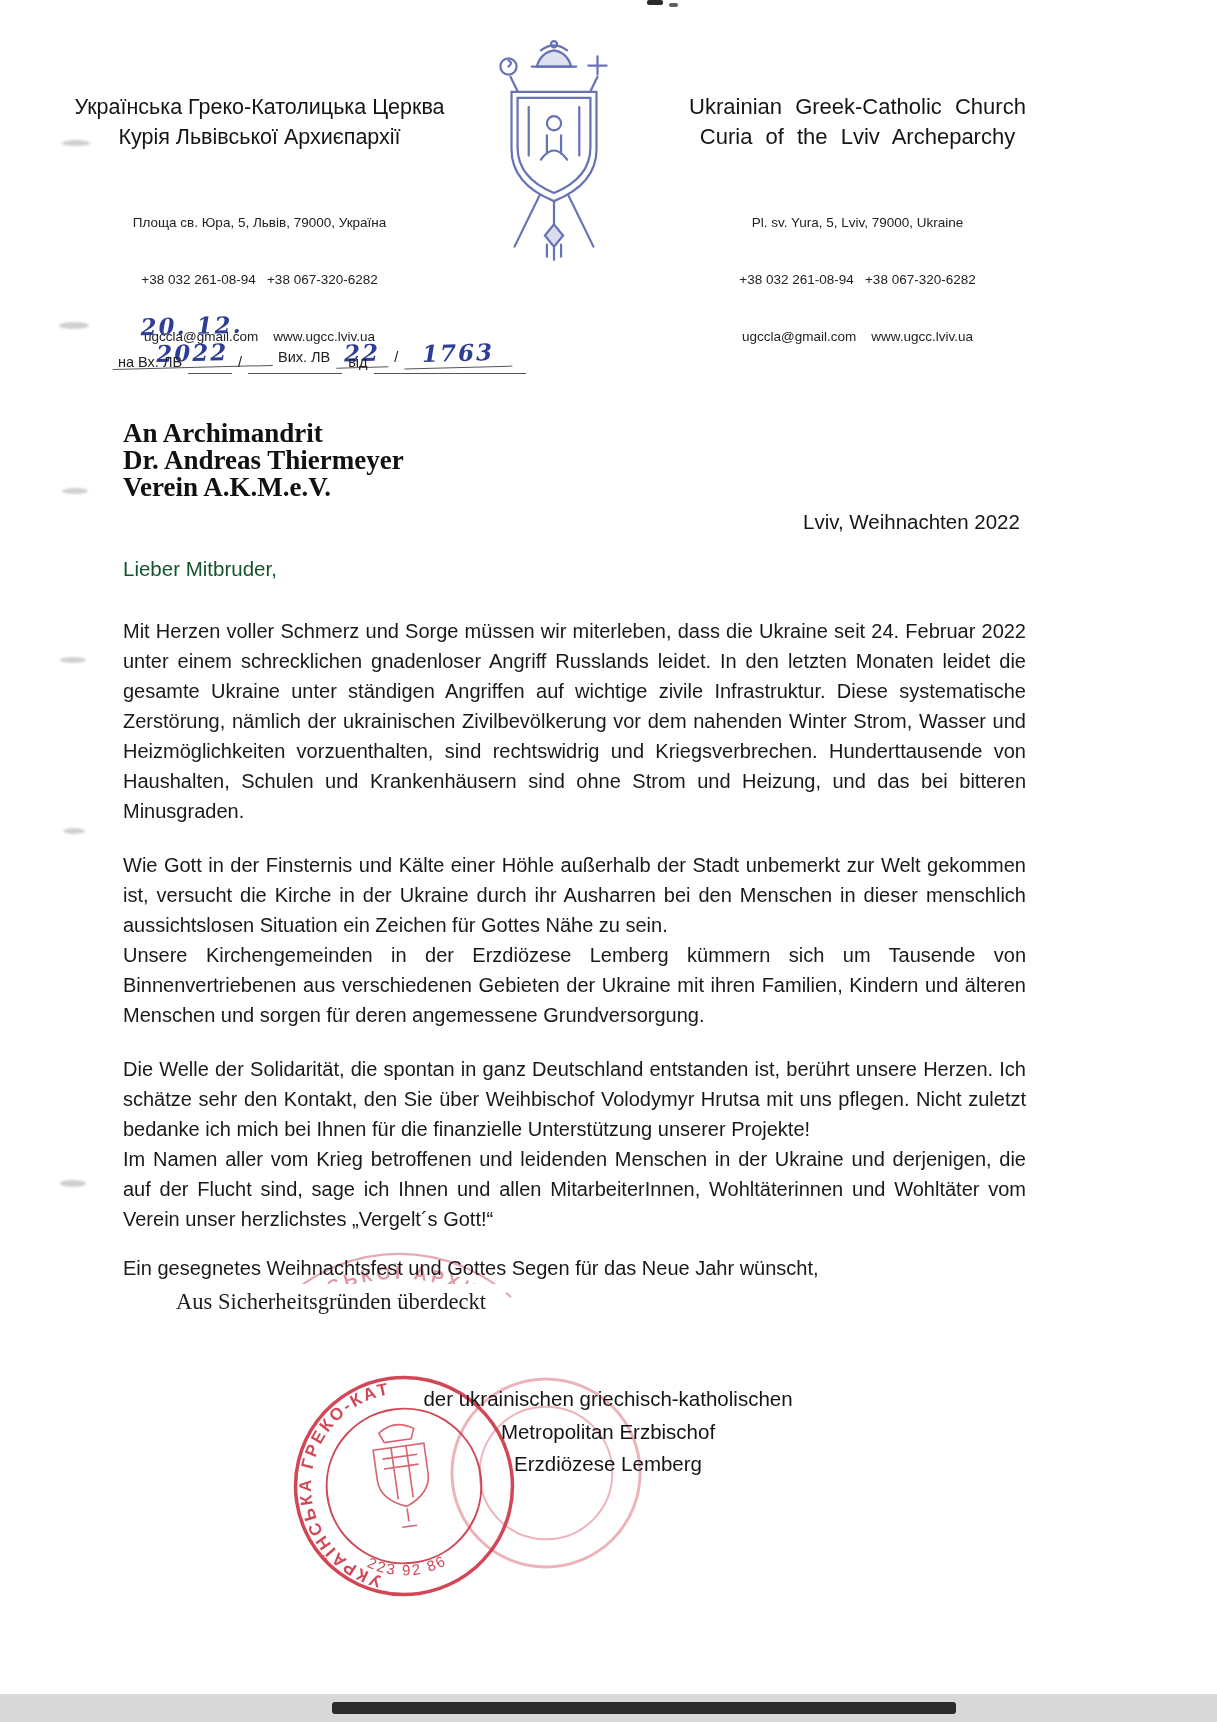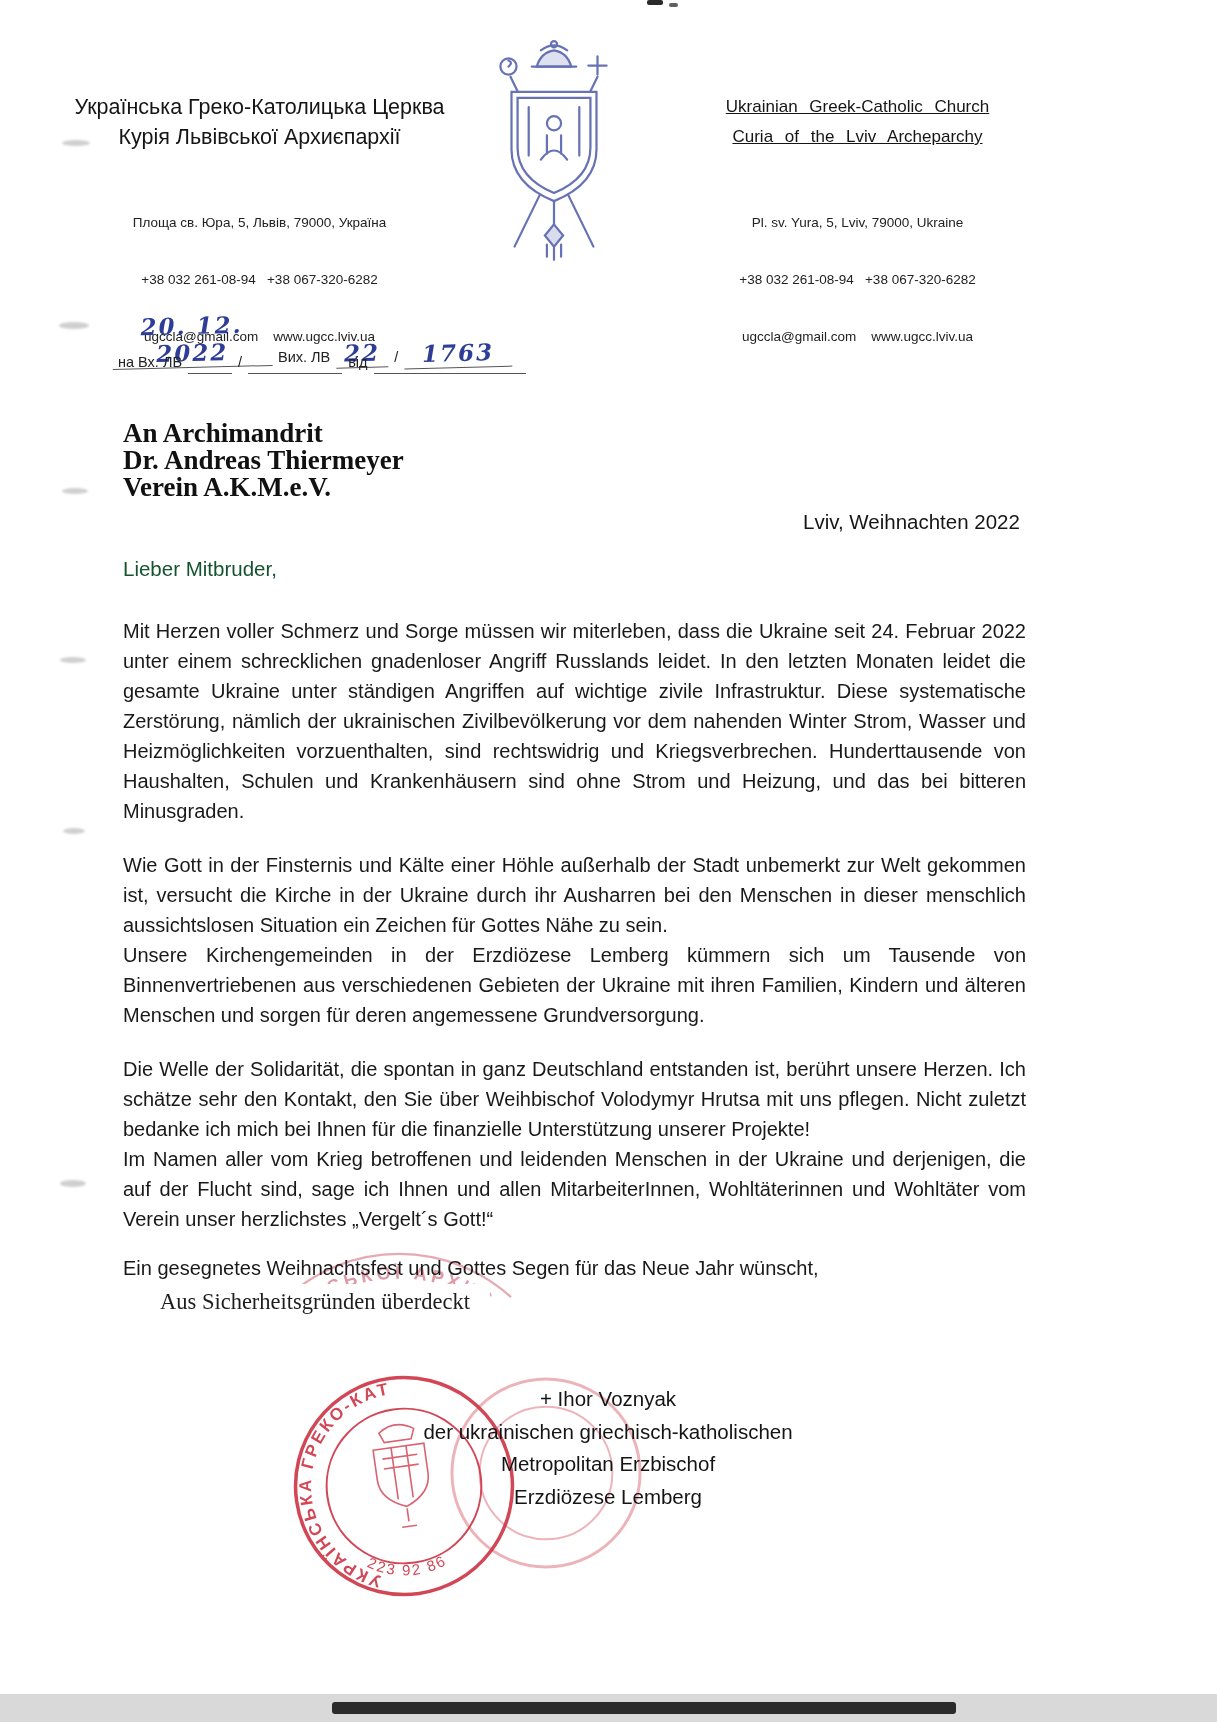--- a/index.html
+++ b/index.html
@@ -7,21 +7,21 @@
   body { font-family:"Liberation Sans", sans-serif; }
   .page {
     position:relative; width:1217px; height:1722px; margin:0 auto;
     background:#ffffff; overflow:hidden; color:#1b1b1b;padding-left:36px;
   }
 
   
   .lh-left  { position:absolute; left:52px;  top:92px;  width:415px; text-align:center; }
   .lh-right { position:absolute; left:645px; top:92px;  width:425px; text-align:center; }
   .lh-title { font-size:21.5px; line-height:30px; color:#151515; }
-  .lh-right .lh-title { font-size:17px; word-spacing:7px;text-decoration:underline; }
+  .lh-right .lh-title { font-size:22px; word-spacing:7px; }
   .lh-address { margin-top:23px; font-size:13.5px; line-height:19px; color:#222; white-space:pre-wrap; }
   .lh-emblem { position:absolute; left:468px; top:36px; width:172px; height:228px; }
 
   
   .ref-row1 { position:absolute; left:112px; top:312px; display:flex; align-items:flex-end; }
   .ref-row2 { position:absolute; left:112px; top:352px; display:flex; align-items:center; }
   .ref-label { font-size:14.5px; color:#222; padding:0 6px 3px 6px; white-space:nowrap; }
   .hw {
     font-family:"DejaVu Serif", serif; font-style:italic; font-weight:600;
     color:#2e3d96; font-size:23px; letter-spacing:2px; text-align:center;
@@ -46,21 +46,21 @@
   .body-text {
     position:absolute; left:123px; top:616px; width:903px; z-index:2;
     font-size:20px; line-height:30px; text-align:justify; color:#191919;
   }
   .body-text p { margin:0; }
   .body-text p.gap { margin-bottom:24px; }
   .body-text p.closing { margin-top:19px; }
 
   
   .redaction {
-    position:absolute; left:150px; top:1284px; z-index:3;
+    position:absolute; left:166px; top:1284px; z-index:3;
     background:#ffffff; padding:5px 20px 7px 10px;
     font-family:"Liberation Serif", serif; font-size:22.5px; color:#1d1d1d;
   }
 
   
   .sig-block {
     position:absolute; left:398px; top:1383px; width:420px; z-index:2;
     text-align:center; font-size:20.5px; line-height:32.5px; color:#141414;
   }
 
@@ -194,21 +194,20 @@
       <g stroke="#cf3a4a" fill="none" stroke-width="1.6" opacity=".85">
         <path d="M 100,62 q 17,-12 35,0 l -4,10 h -27 z"></path>
         <path d="M 92,78 h 51 v 30 q 0,20 -25.5,30 q -25.5,-10 -25.5,-30 z"></path>
         <path d="M 100,88 h 35 M 100,98 h 35 M 110,78 v 52 M 125,78 v 52"></path>
         <path d="M 117.5,140 v 13 M 110,158 h 15"></path>
       </g>
     </svg>
   </div>
 
   <div class="sig-block">
-    <div>+ Ihor Voznyak</div>
     <div>der ukrainischen griechisch-katholischen</div>
     <div>Metropolitan Erzbischof</div>
     <div>Erzdiözese Lemberg</div>
   </div>
 
   <div class="topmark" style="left:647px; top:0; width:16px; height:5px;"></div>
   <div class="topmark" style="left:669px; top:3px; width:9px; height:4px; opacity:.75;"></div>
   <div class="smudge" style="left:62px;  top:140px;  width:28px; height:6px;"></div>
   <div class="smudge" style="left:59px;  top:322px;  width:30px; height:7px;"></div>
   <div class="smudge" style="left:62px;  top:488px;  width:26px; height:6px;"></div>

